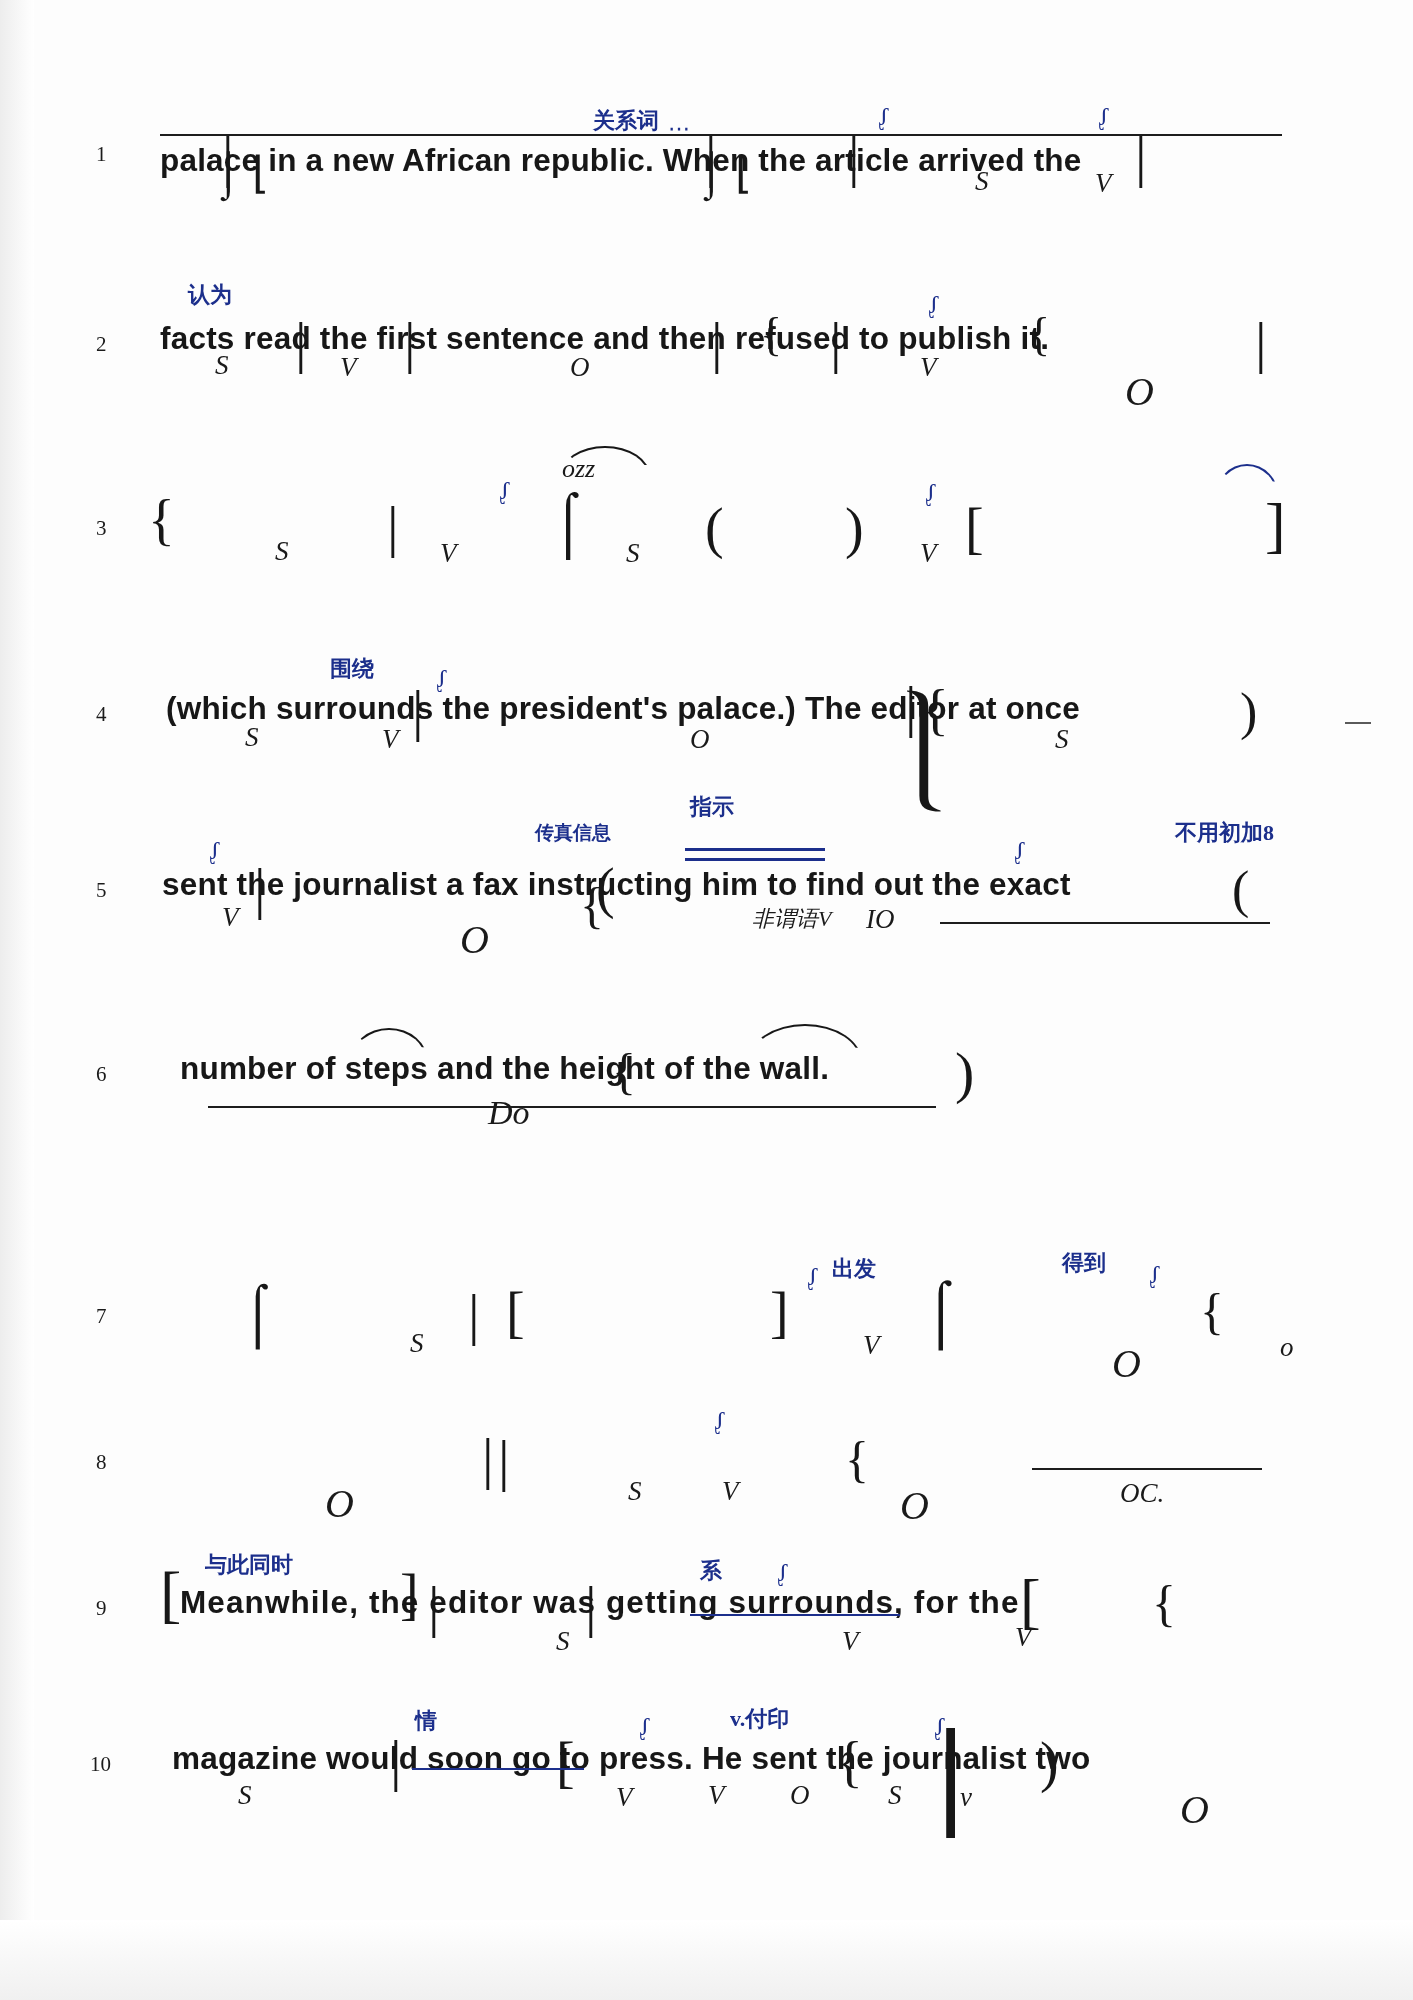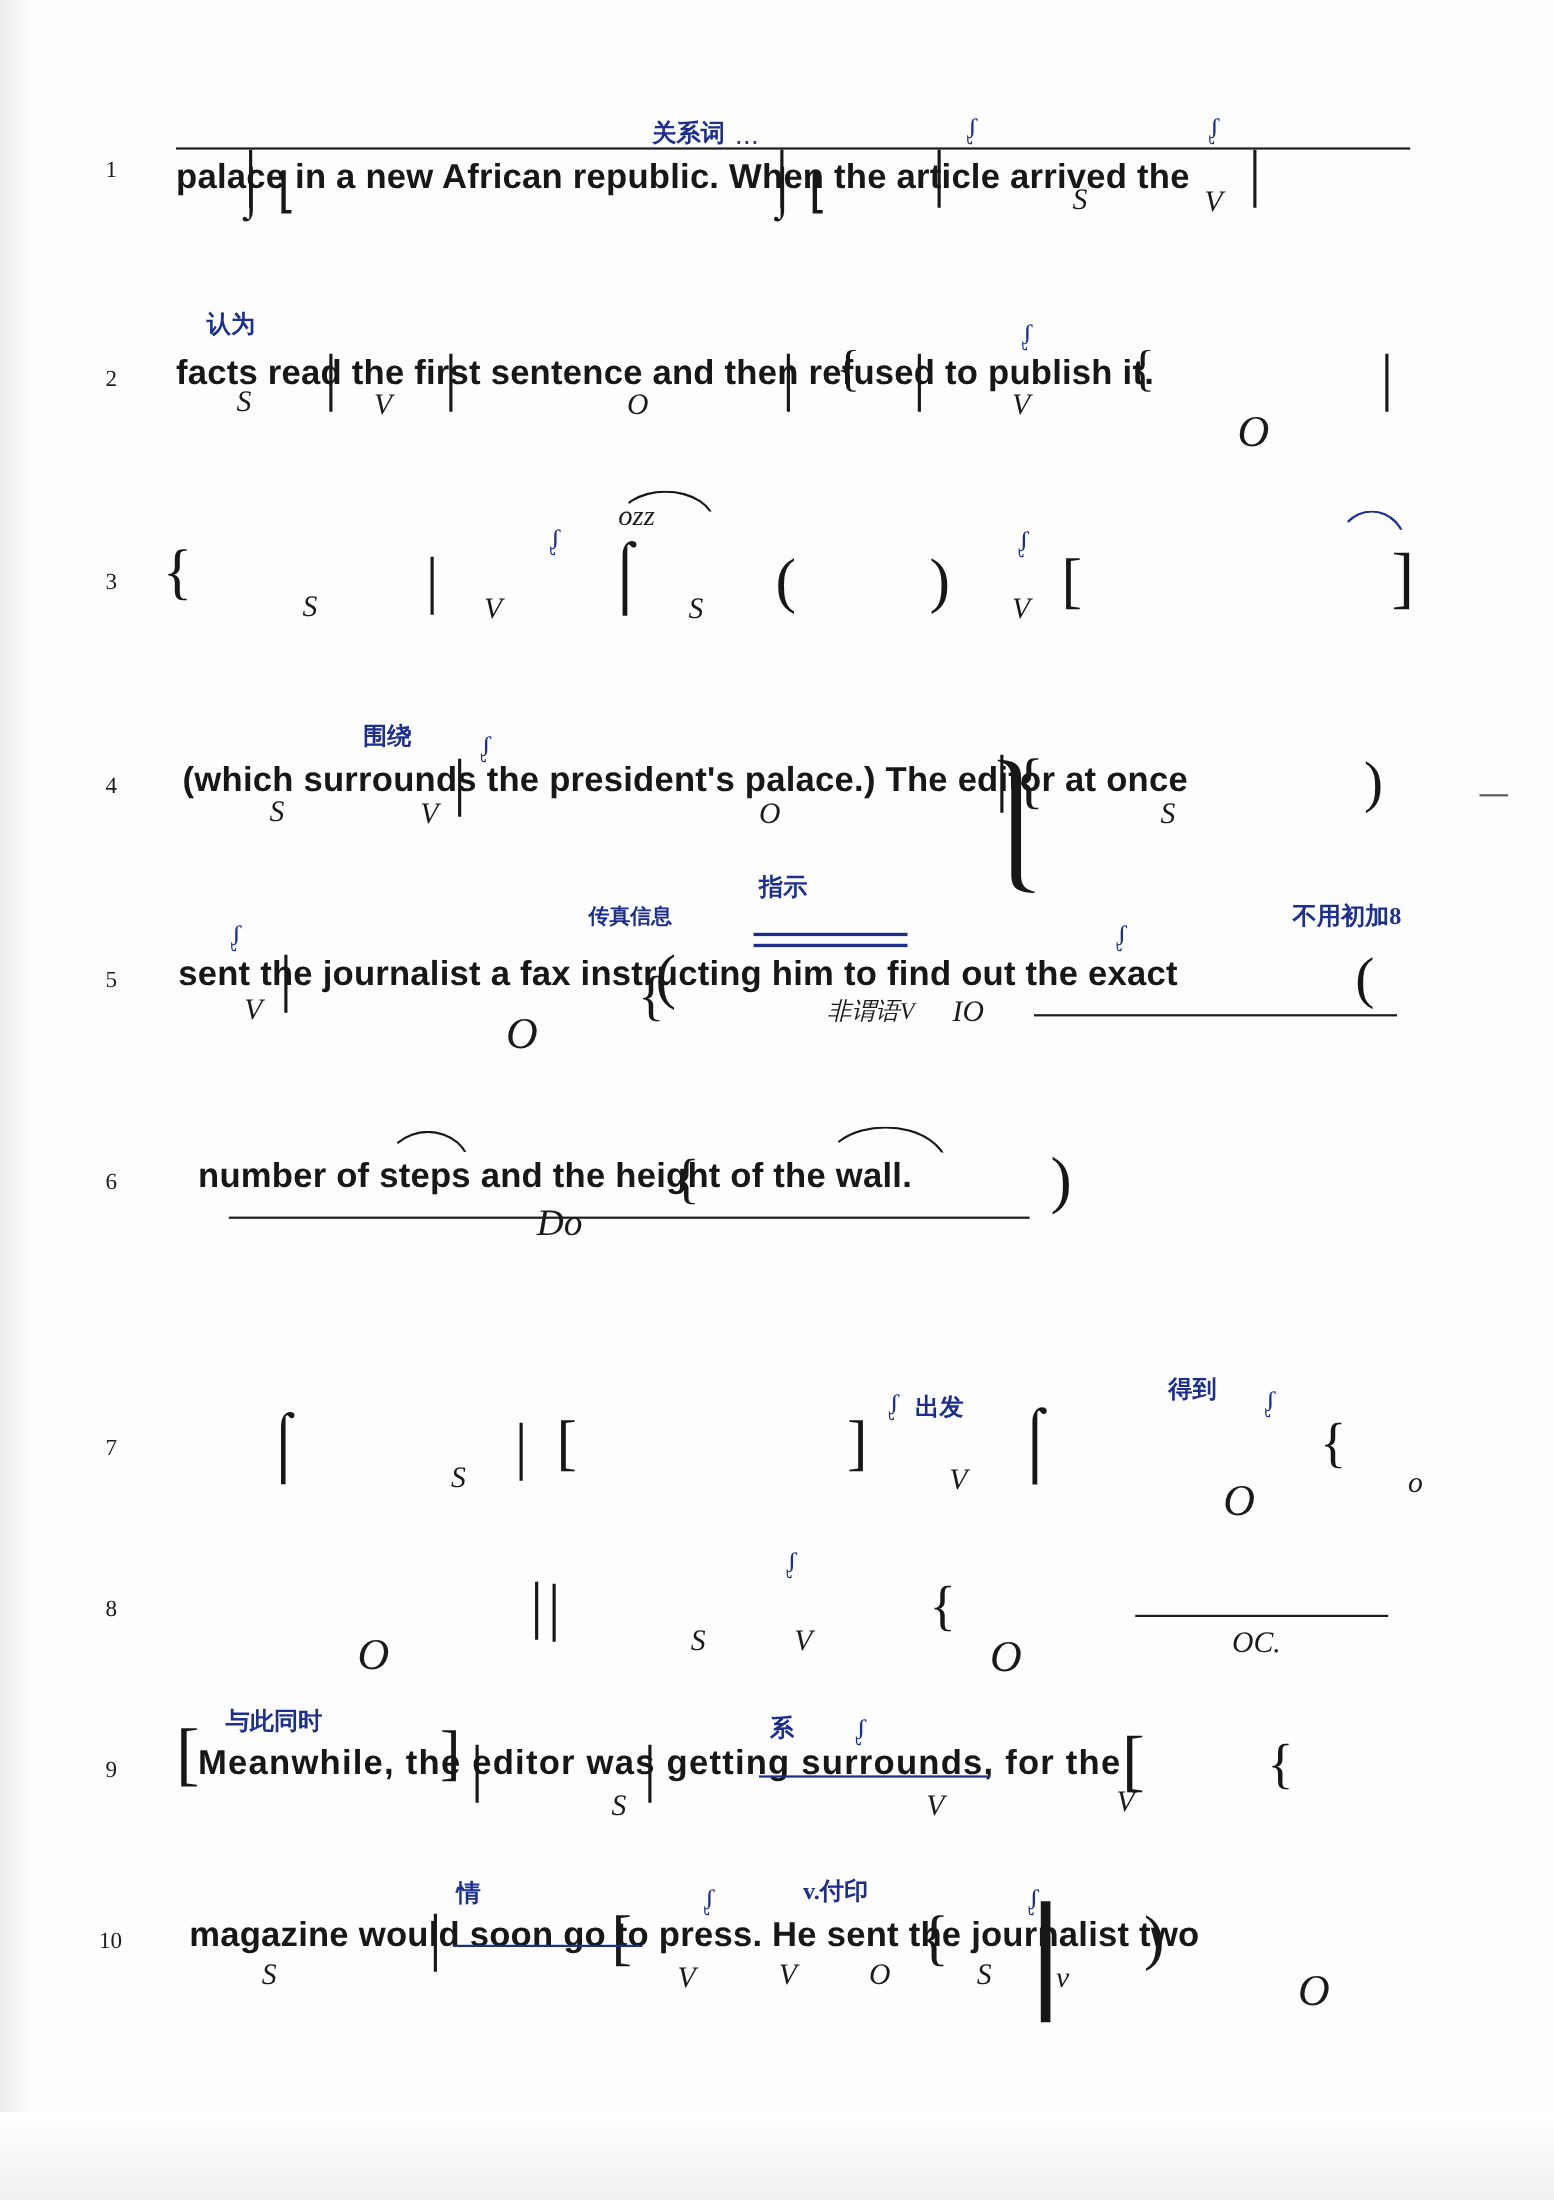--- a/index.html
+++ b/index.html
@@ -265,21 +265,21 @@
     <div class="brk" style="left:612px; top:36px; font-size:50px;">{</div>
     <div class="brk" style="left:955px; top:34px; font-size:58px;">)</div>
 
     <div class="mark big" style="left:488px; top:84px; font-style:italic; font-size:34px;">Do</div>
     <div class="uline" style="left:208px; top:96px; width:728px;"></div>
   </div>
 
   <div class="line" style="top:1250px;">
     <div class="lineno" style="top:54px;">7</div>
 
-    <div class="mark cn" style="left:832px; top:4px;margin-top:10px;">出发</div>
+    <div class="mark cn" style="left:832px; top:4px;">出发</div>
     <div class="mark cn" style="left:1062px; top:-2px;">得到</div>
 
     <div class="brk" style="left:240px; top:34px; font-size:58px;">⌠</div>
     <div class="brk" style="left:468px; top:36px; font-size:58px;">|</div>
     <div class="brk" style="left:506px; top:34px; font-size:56px;">[</div>
     <div class="brk" style="left:770px; top:34px; font-size:56px;">]</div>
     <div class="brk" style="left:922px; top:30px; font-size:62px;">⌠</div>
     <div class="brk" style="left:1200px; top:36px; font-size:50px;">{</div>
 
     <div class="mark sv" style="left:410px; top:78px;">S</div>

